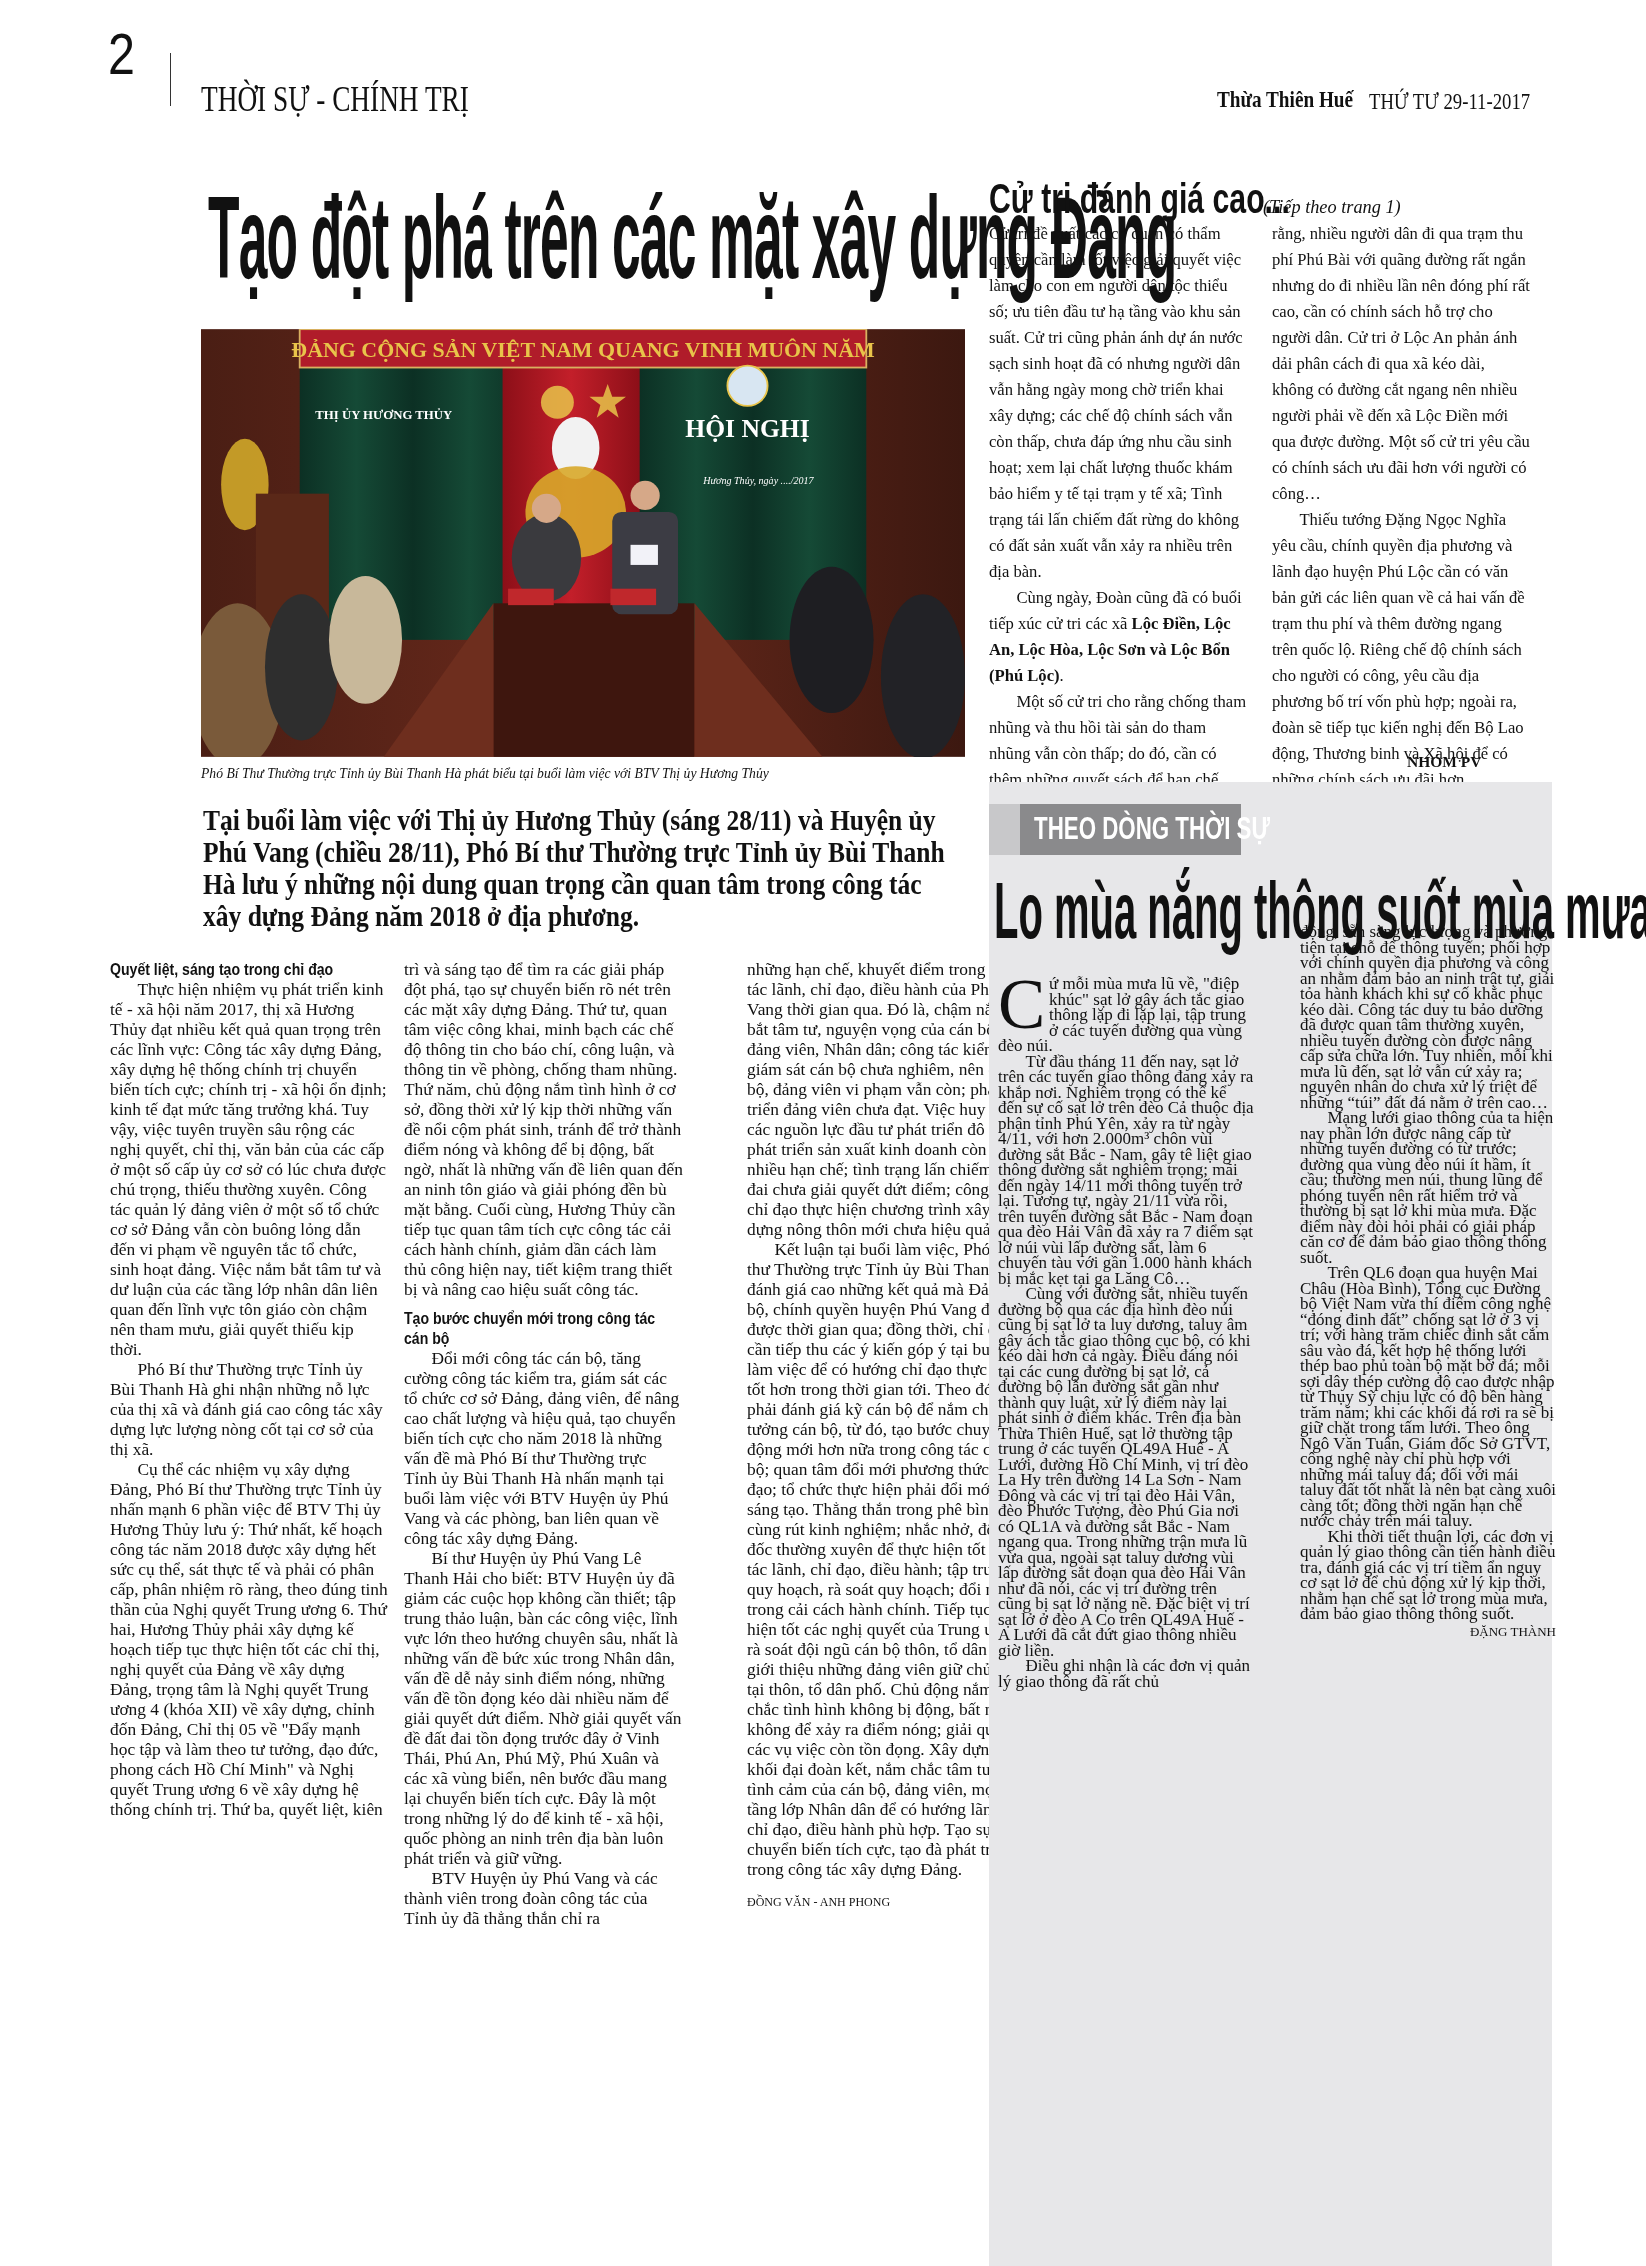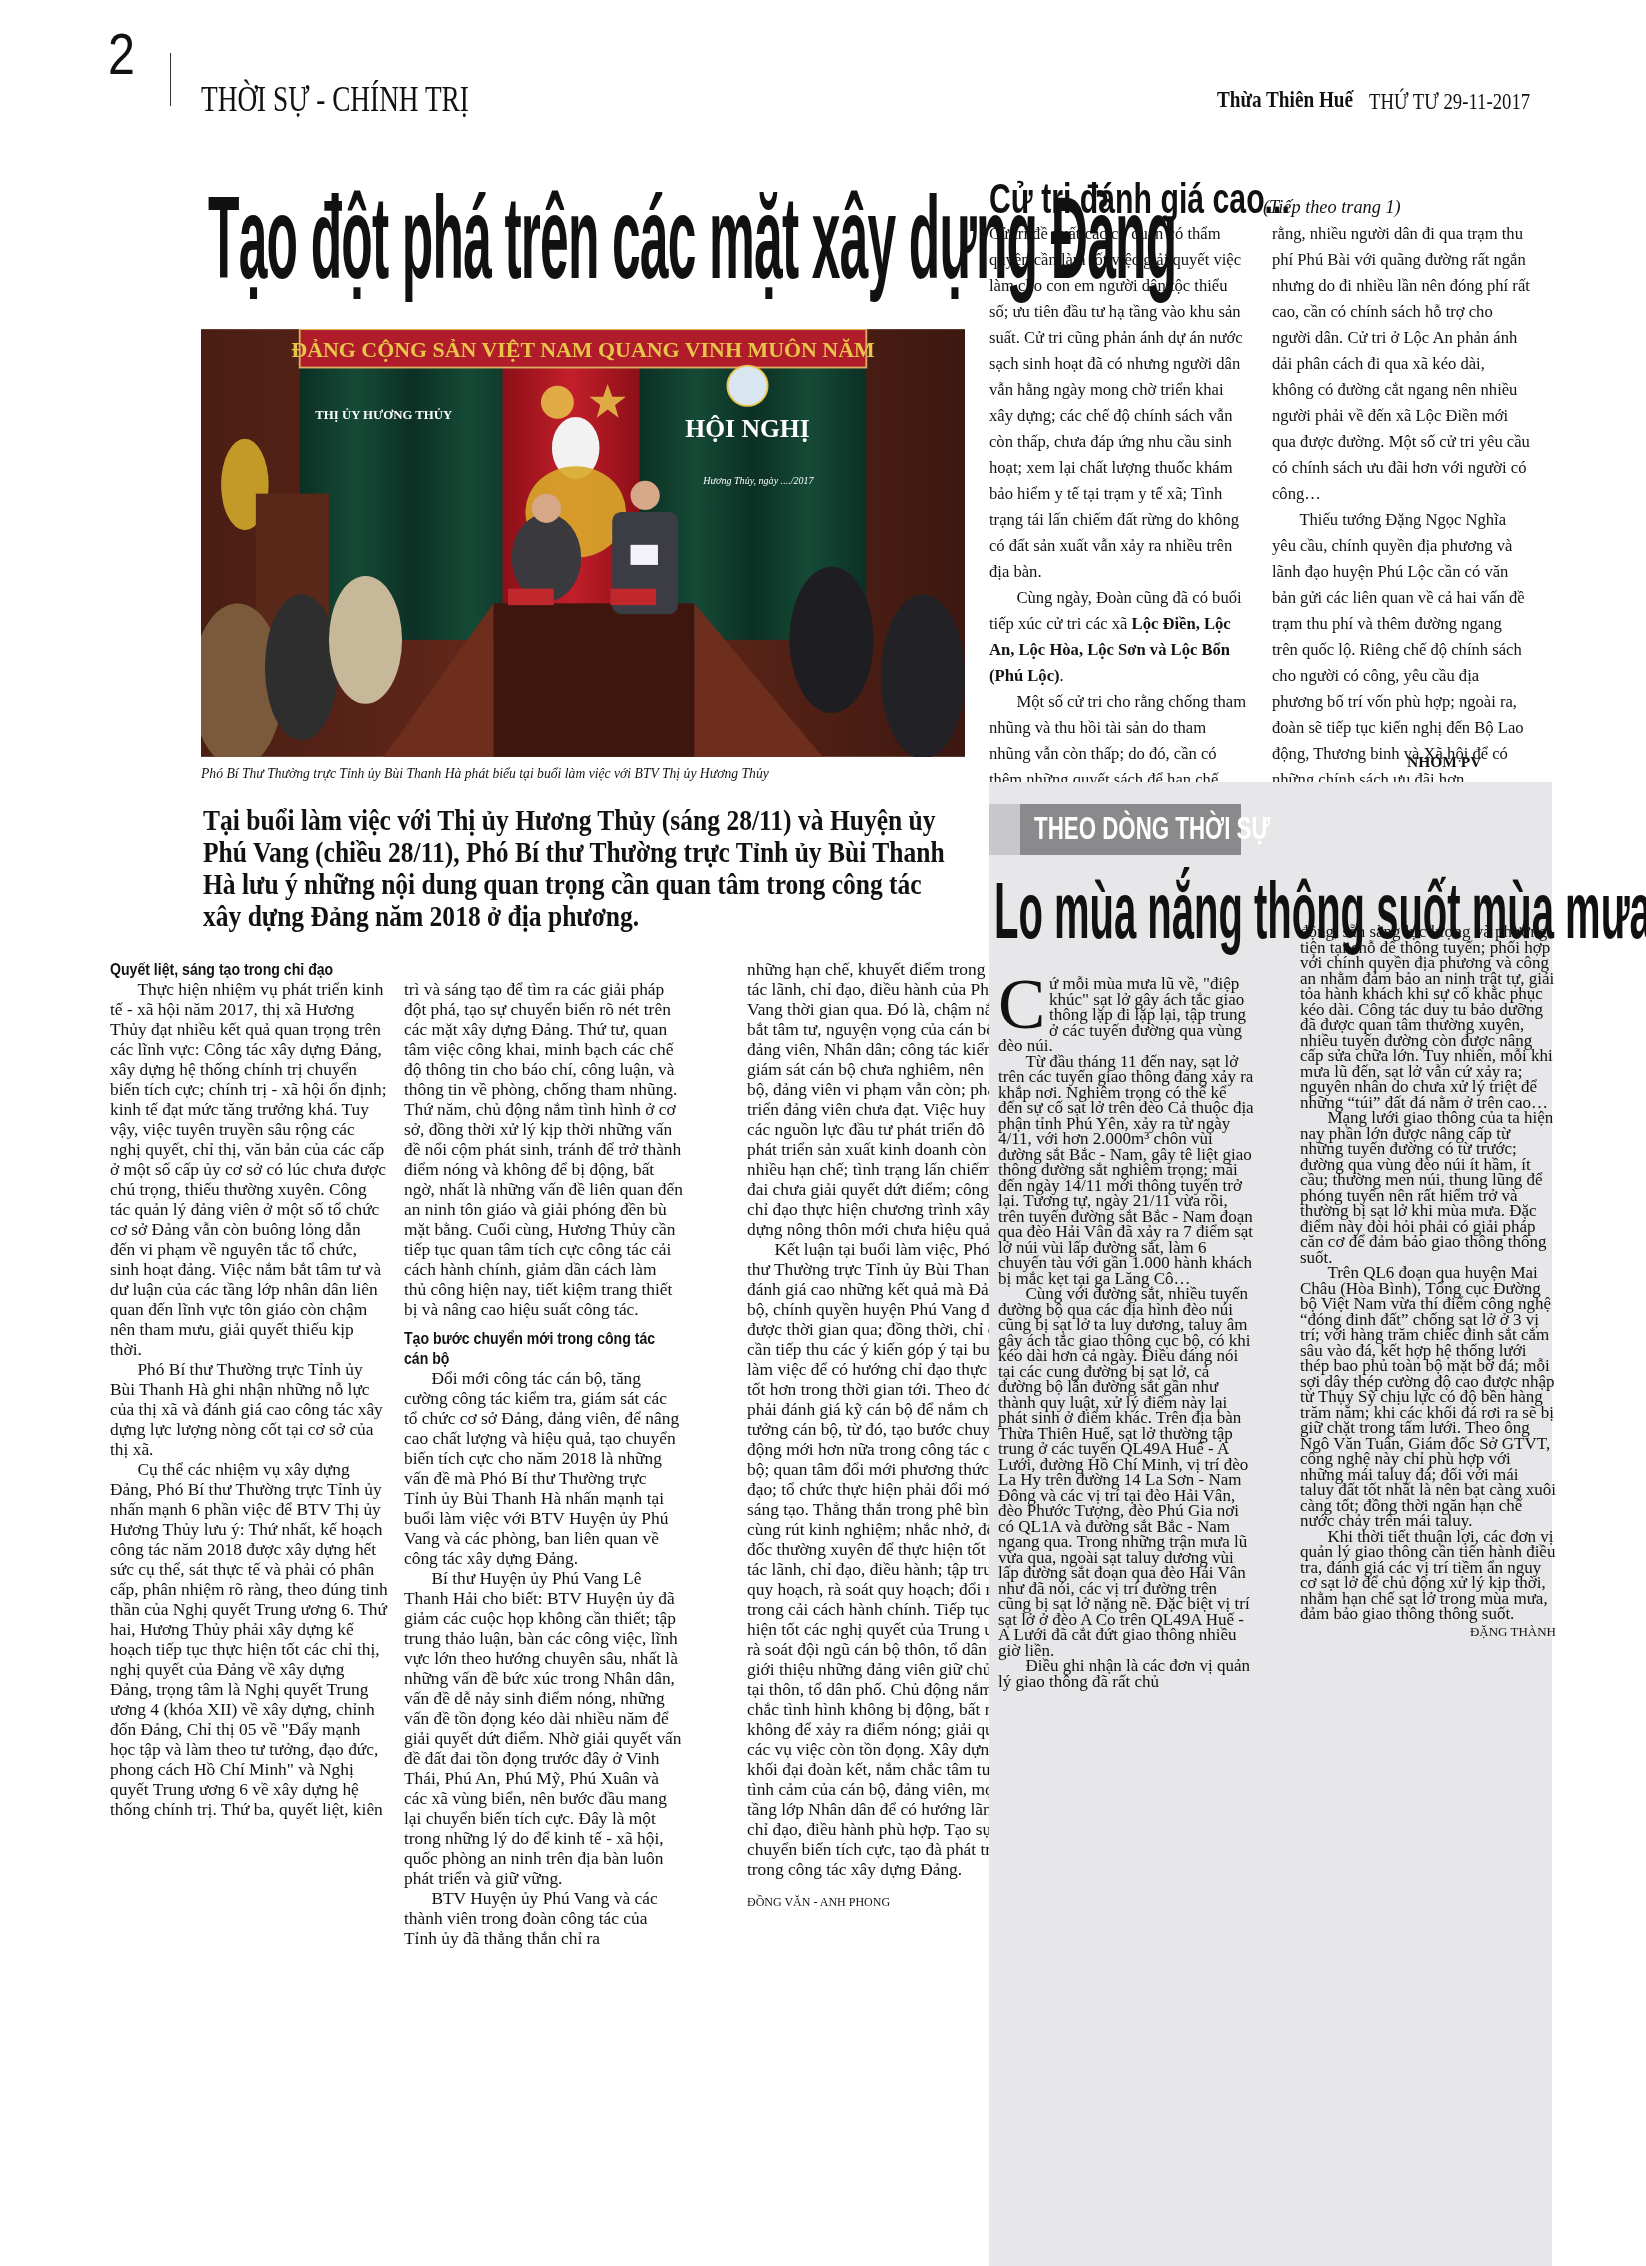--- a/index.html
+++ b/index.html
@@ -16,21 +16,21 @@
   .photo{left:201px;top:329px;width:764px;height:428px;overflow:hidden;}
   .caption{left:201px;top:764px;width:786px;font-style:italic;font-size:15.5px;white-space:nowrap;transform:scaleX(0.88);transform-origin:left top;}
   .lead{left:203px;top:804px;width:758px;font-weight:bold;font-size:29px;line-height:32px;transform:scaleX(0.88);transform-origin:left top;width:859px;}
   
   .col{font-size:17.4px;line-height:20px;text-align:left;}
   .col p{margin:0;text-indent:27.4px;}
   .col p.noindent{text-indent:0;}
   .subhead{font-family:"Liberation Sans",sans-serif;font-weight:bold;font-size:16.4px;line-height:20px;transform:scaleX(0.86);transform-origin:left top;width:116%;margin:0;}
   .byline{font-weight:normal;font-size:12px;margin-top:12.8px;}
   .col1{left:110px;top:959px;width:279px;}
-  .col2{left:404px;top:959px;width:279px;margin-top:20px;}
+  .col2{left:404px;top:959px;width:279px;}
   .col3{left:716px;top:959px;width:279px;margin-left:31px;}
   
   .r-headline{left:989px;top:175px;white-space:nowrap;}
   .r-headline .t{font-family:"Liberation Sans",sans-serif;font-weight:bold;font-size:42px;display:inline-block;transform:scaleX(0.72);transform-origin:left bottom;}
   .r-headline .c{font-style:italic;font-size:18.3px;position:absolute;left:274px;top:22px;}
   .rcol1{left:989px;top:221px;width:258px;}
   .rcol2{left:1272px;top:221px;width:258px;}
   .rcol1 p,.rcol2 p{font-size:16.6px;line-height:26px;}
   .signature-pv{left:1407px;top:753px;font-weight:bold;font-size:15.5px;}
   

